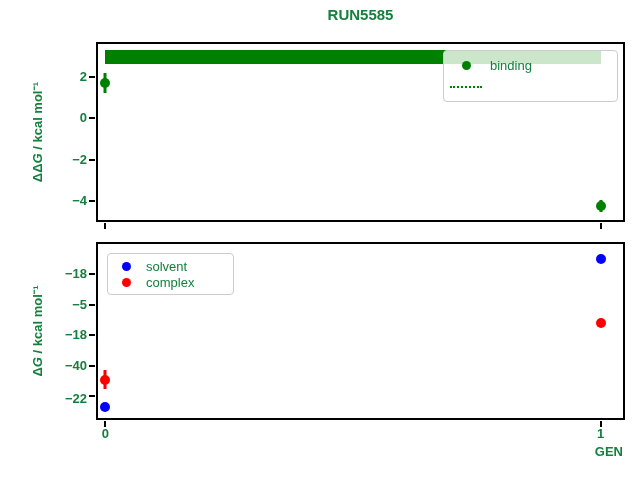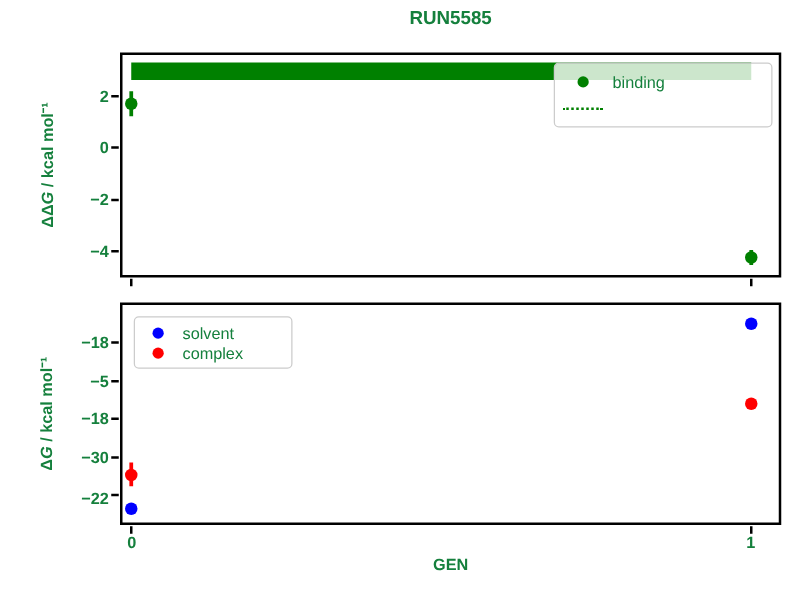--- a/index.html
+++ b/index.html
@@ -19,21 +19,21 @@
   .plot-area{position:absolute;left:0;top:0;right:0;bottom:0;overflow:visible;}
   .ylabel-wrap{
     position:absolute;left:-72px;top:0;height:100%;width:22px;
     display:flex;align-items:center;justify-content:center;
   }
   .ylabel{
     transform:rotate(-90deg);white-space:nowrap;font-size:13px;font-weight:bold;
   }
   .ylabel .it{font-style:italic;}
   .xlabel{
-    position:absolute;top:calc(100% + 26px);left:0;width:100%;text-align:center;
+    position:absolute;top:calc(100% + 26px);left:0;width:100%;text-align:right;
     font-size:13px;font-weight:bold;
   }
   .ytick-mark{position:absolute;left:-9px;width:6px;height:2px;background:#000;}
   .xtick-mark{position:absolute;bottom:-9px;width:2px;height:6px;background:#000;}
   .ytick-label{
     position:absolute;right:calc(100% + 11px);transform:translateY(-52%);
     font-size:13px;font-weight:bold;white-space:nowrap;
   }
   .xtick-label{
     position:absolute;top:calc(100% + 8px);transform:translateX(-50%);
@@ -136,21 +136,21 @@
       </div>
     </div>
     <div class="xlabel">GEN</div>
   <div class="ytick-mark" style="top: 29.2476px;"></div>
       <div class="ytick-label" style="top: 30.2476px;">−18</div>
       <div class="ytick-mark" style="top: 59.8007px;"></div>
       <div class="ytick-label" style="top: 60.8007px;">−5</div>
       <div class="ytick-mark" style="top: 90.3538px;"></div>
       <div class="ytick-label" style="top: 91.3538px;">−18</div>
       <div class="ytick-mark" style="top: 120.907px;"></div>
-      <div class="ytick-label" style="top: 121.907px;">−30</div>
+      <div class="ytick-label" style="top: 121.907px;">−40</div>
       <div class="ytick-mark" style="top: 151.46px;"></div>
       <div class="ytick-label" style="top: 155px;">−22</div>
       <div class="xtick-mark" style="left: 6.42925px;"></div>
       <div class="xtick-label" style="left: 7.42925px;">0</div>
       <div class="xtick-mark" style="left: 501.712px;"></div>
       <div class="xtick-label" style="left: 502.712px;">1</div>
     </div>
 
 </div>
 

